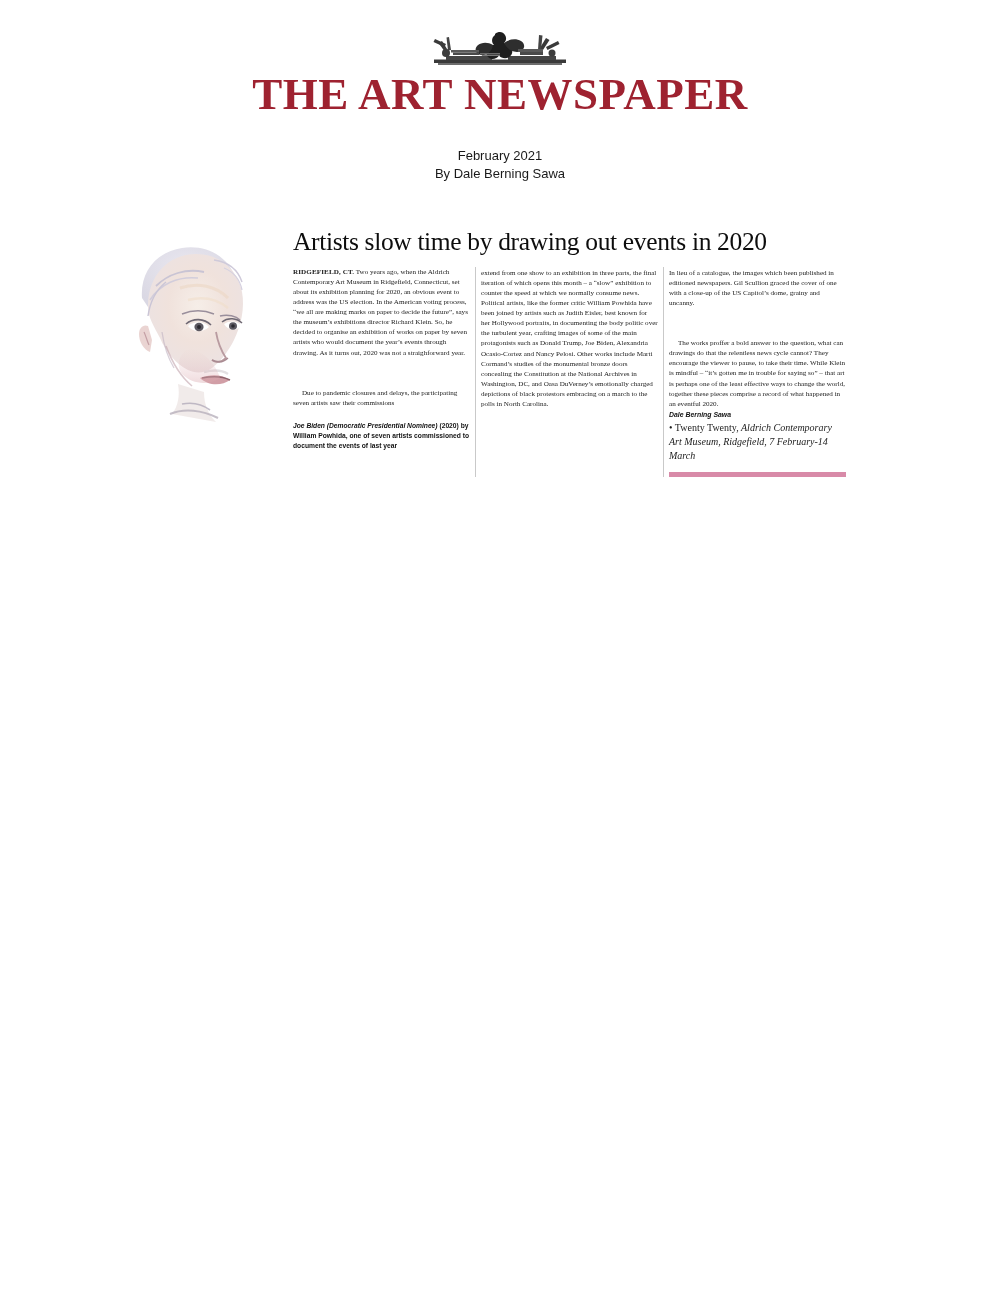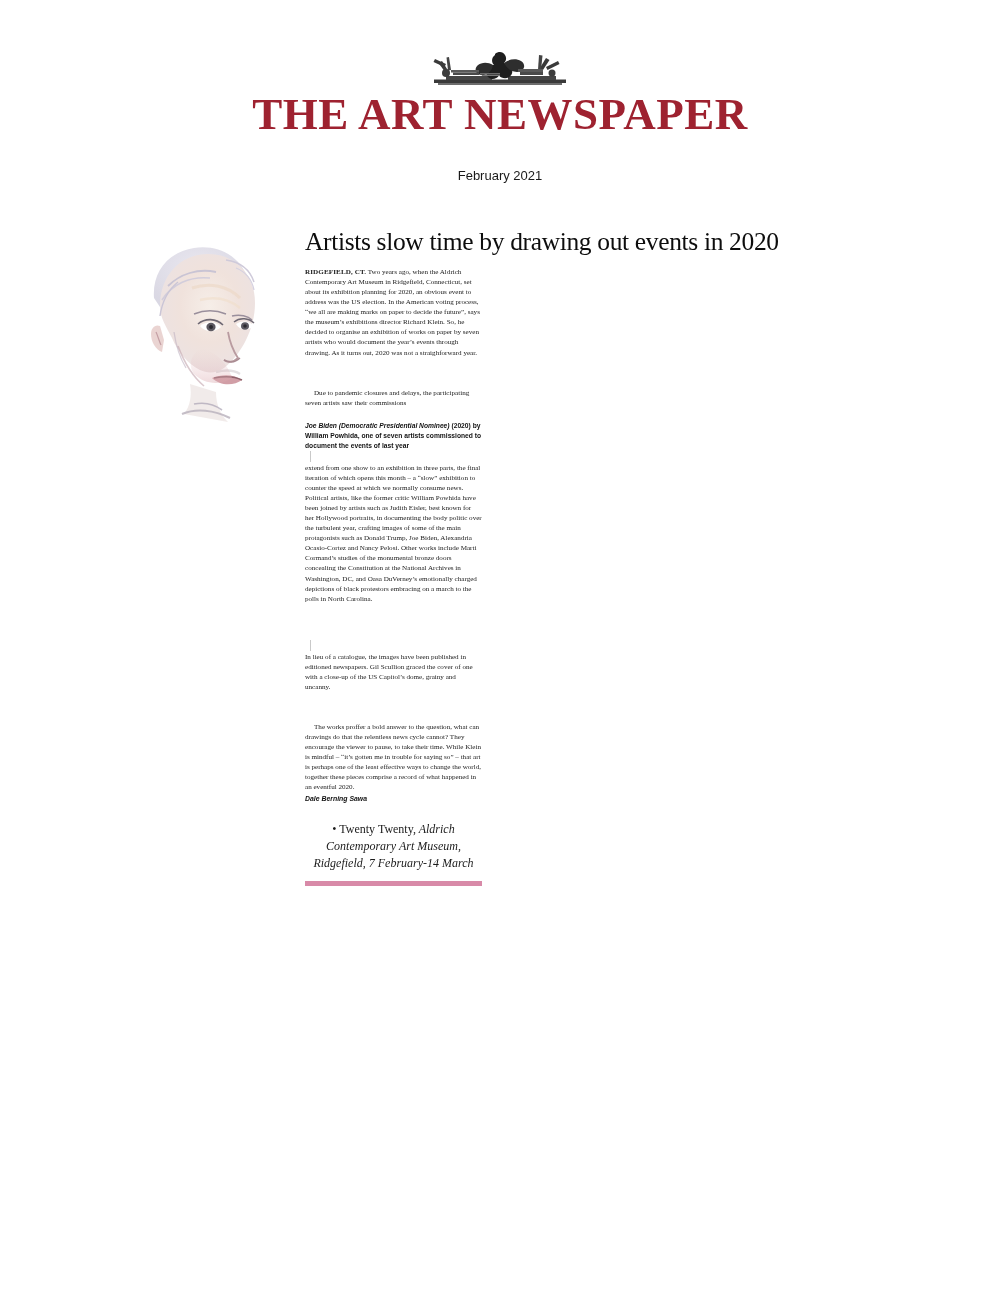--- a/index.html
+++ b/index.html
@@ -12,21 +12,21 @@
     height: 1295px;
     position: relative;
     font-family: "Liberation Serif", serif;
     color: #111111;
     overflow: hidden;
   }
 
   
   .masthead {
     width: 100%;
-    padding-top: 48px;
+    padding-top: 28px;
     text-align: center;
   }
   .masthead-emblem {
     display: block;
     margin: 0 auto;
     width: 160px;
     height: 42px;
   }
   .masthead-title {
     margin: 2px 0 0 0;
@@ -46,21 +46,21 @@
     font-family: "Liberation Sans", sans-serif;
     font-size: 13px;
     line-height: 1.35;
     color: #1a1a1a;
   }
   .subhead div { font-weight: normal; }
 
   
   .clipping {
     position: absolute;
-    left: 116px;
+    left: 104px;
     top: 228px;
     width: 760px;
   }
   .clipping-inner {
     display: flex;
     align-items: flex-start;
   }
 
   
   .artwork-wrap {
@@ -89,21 +89,20 @@
     font-weight: normal;
     letter-spacing: -0.35px;
     color: #0d0d0d;
     margin: 0 0 12px 0;
     white-space: nowrap;
   }
 
   .columns {
     display: flex;
     align-items: stretch;
-    flex-direction: column;
   }
   .col {
     width: 177px;
     flex: 0 0 177px;
     font-size: 7.1px;
     line-height: 1.42;
     text-align: left;
     color: #1b1b1b;
   }
   .col p { margin: 0; }
@@ -147,25 +146,24 @@
     font-family: "Liberation Sans", sans-serif;
     font-weight: bold;
     font-style: italic;
     font-size: 6.9px;
     line-height: 1.45;
     margin-top: 1px;
     color: #111111;
   }
   .listing {
     font-style: italic;
-    font-size: 12px;
+    font-size: 10px;
     line-height: 1.42;
-    margin-top: 17px;
+    margin-top: 1px;
     color: #1b1b1b;
-    text-align: center;
   }
   .listing .listing-lead { font-style: normal; }
 
   .pink-rule {
     margin-top: 9px;
     height: 5px;
     width: 100%;
     background: #d88aa8;
   }
 </style>
@@ -204,20 +202,21 @@
         <rect x="120" y="50" width="40" height="3" fill="#6a6a6a"></rect>
         <rect x="124" y="54" width="36" height="2" fill="#7a7a7a"></rect>
       </g>
     </svg>
   </span>
   <div class="masthead-title">THE ART NEWSPAPER</div>
 </div>
 
 <div class="subhead">
   <div>February 2021</div>
+  <div>By Dale Berning Sawa</div>
 </div>
 
 <div class="clipping">
   <div class="clipping-inner">
 
     <div class="artwork-wrap">
       <div class="artwork">
         <svg viewBox="0 0 172 207" xmlns="http://www.w3.org/2000/svg" aria-hidden="true">
           <defs>
             <radialGradient id="skin" cx="52%" cy="44%" r="56%">
@@ -302,21 +301,21 @@
 
         <div class="col-sep"></div>
 
         <div class="col col-2">
           <p>extend from one show to an exhibition in three parts, the final iteration of which opens this month – a “slow” exhibition to counter the speed at which we normally consume news. Political artists, like the former critic William Powhida have been joined by artists such as Judith Eisler, best known for her Hollywood portraits, in documenting the body politic over the turbulent year, crafting images of some of the main protagonists such as Donald Trump, Joe Biden, Alexandria Ocasio-Cortez and Nancy Pelosi. Other works include Marti Cormand’s studies of the monumental bronze doors concealing the Constitution at the National Archives in Washington, DC, and Oasa DuVerney’s emotionally charged depictions of black protestors embracing on a march to the polls in North Carolina.</p>
         </div>
 
         <div class="col-sep"></div>
 
         <div class="col col-3">
-          <p>In lieu of a catalogue, the images have been published in editioned newspapers. Gil Scullion graced the cover of one with a close-up of the US Capitol’s dome, grainy and uncanny.</p>
+          <p>In lieu of a catalogue, the images which been published in editioned newspapers. Gil Scullion graced the cover of one with a close-up of the US Capitol’s dome, grainy and uncanny.</p>
           <p>The works proffer a bold answer to the question, what can drawings do that the relentless news cycle cannot? They encourage the viewer to pause, to take their time. While Klein is mindful – “it’s gotten me in trouble for saying so” – that art is perhaps one of the least effective ways to change the world, together these pieces comprise a record of what happened in an eventful 2020.</p>
           <div class="byline">Dale Berning Sawa</div>
           <div class="listing">
             <span class="listing-lead">• Twenty Twenty,</span><span> Aldrich Contemporary Art Museum, Ridgefield, 7 February-14 March</span>
           </div>
           <div class="pink-rule"></div>
         </div>
 
       </div>
     </div>

